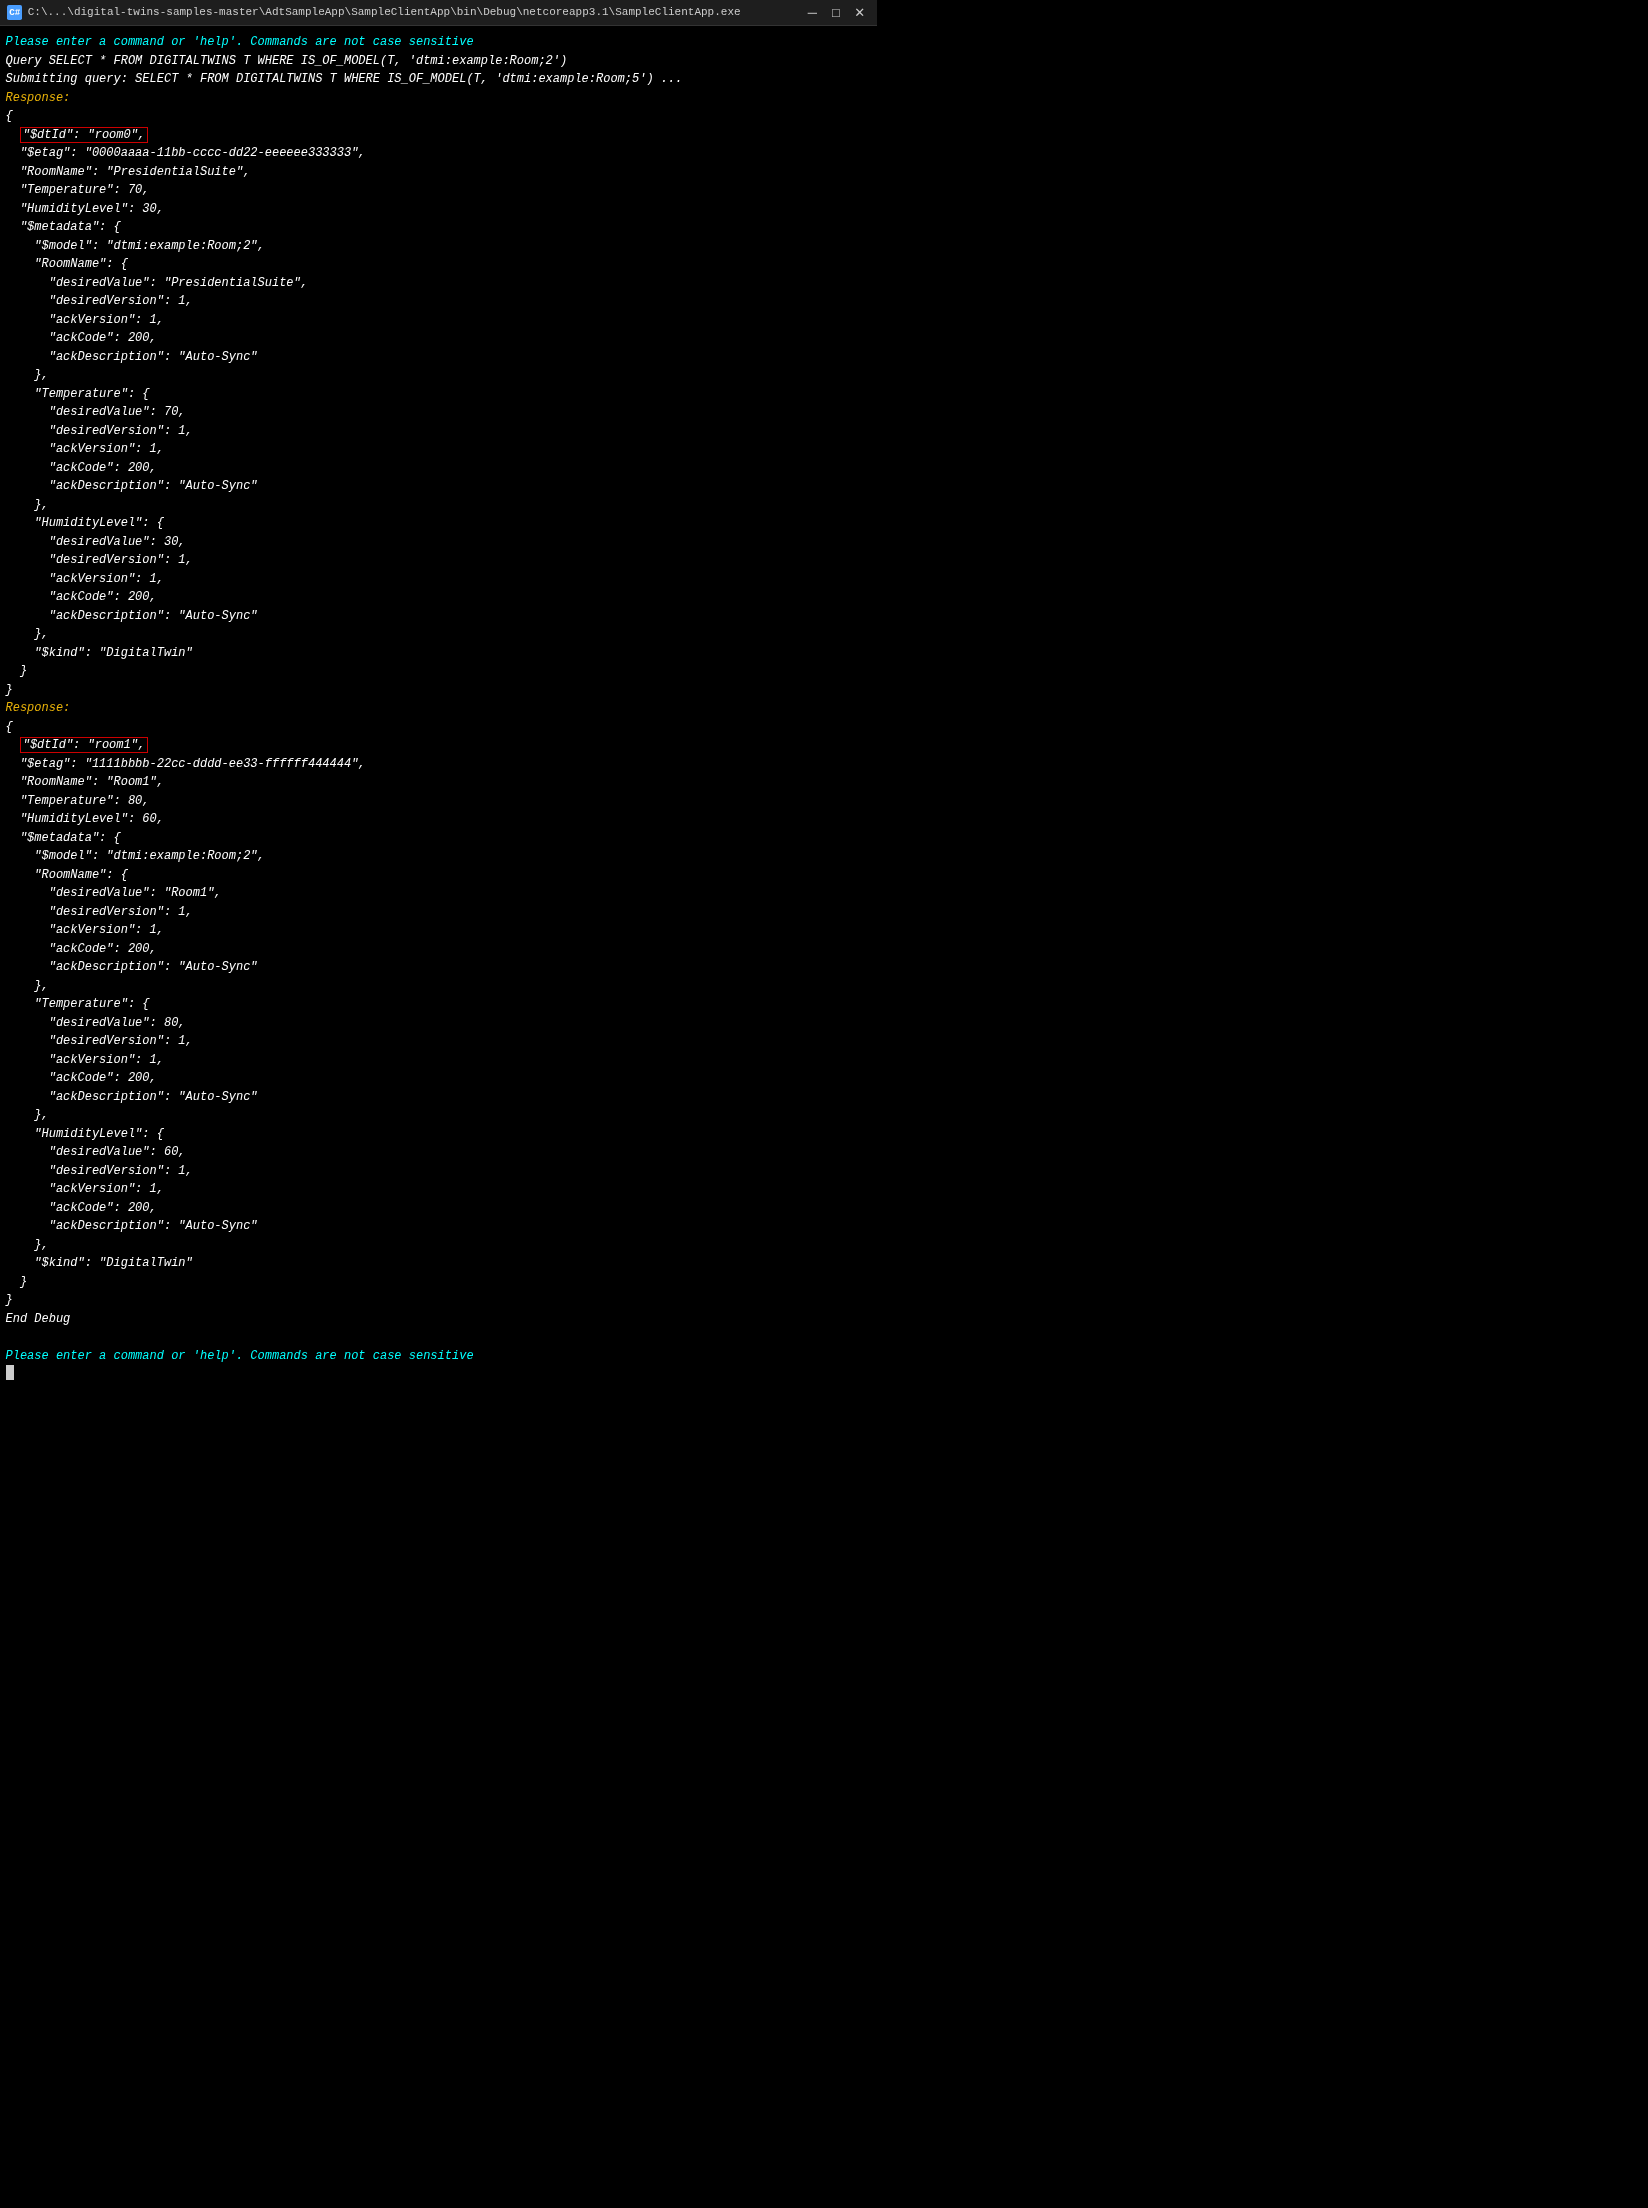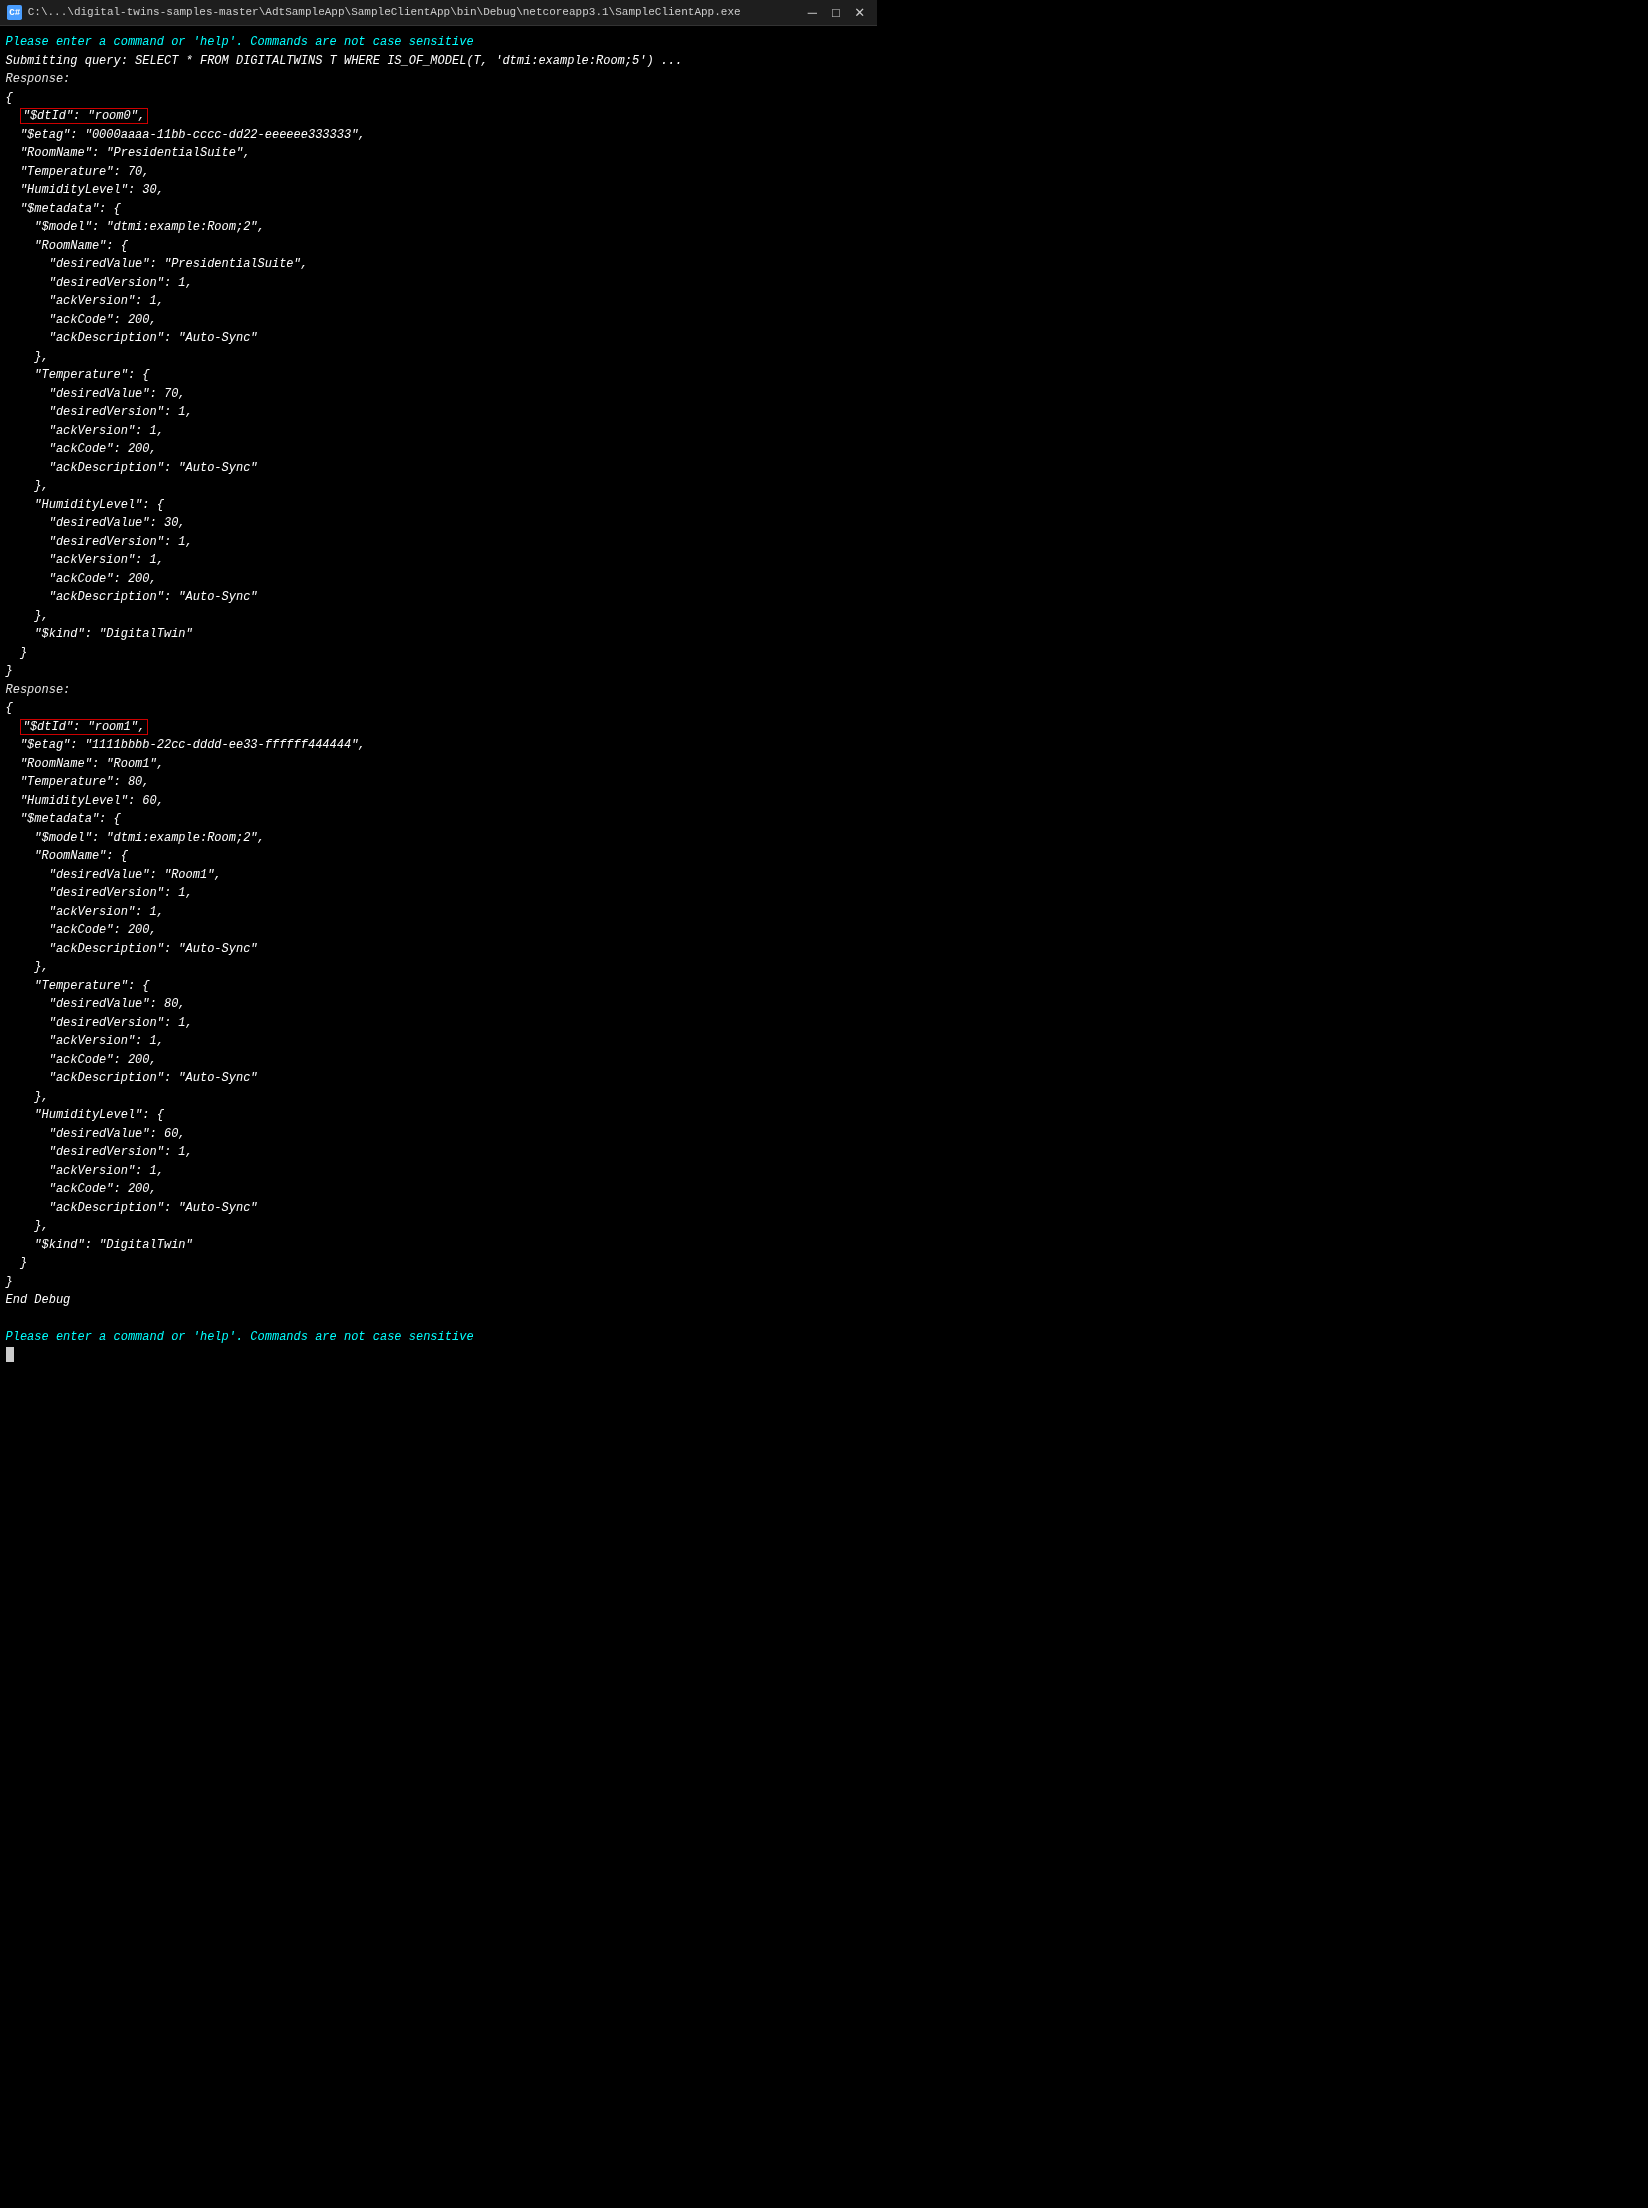--- a/index.html
+++ b/index.html
@@ -95,21 +95,21 @@
       display: block;
       white-space: pre;
       min-height: 18.5px;
     }
 
     .prompt-line {
       color: #00ffff;
     }
 
     .response-label {
-      color: #e5e5e5;
+      color: #eab308;
     }
 
     .cursor-line {
       display: flex;
       align-items: center;
     }
 
     .cursor {
       display: inline-block;
       width: 7.4px;
@@ -135,20 +135,21 @@
     <button class="title-btn">─</button>
     <button class="title-btn">□</button>
     <button class="title-btn close">✕</button>
   </div>
 </div>
 
 <div class="terminal">
 
   <span class="line prompt-line">Please enter a command or 'help'. Commands are not case sensitive</span>
 
+  <span class="line white">Query SELECT * FROM DIGITALTWINS T WHERE IS_OF_MODEL(T, 'dtmi:example:Room;2')</span>
 
   <span class="line white">Submitting query: SELECT * FROM DIGITALTWINS T WHERE IS_OF_MODEL(T, 'dtmi:example:Room;5') ...</span>
 
   <span class="line response-label">Response:</span>
 
   <span class="line white">{</span>
   <span class="line white">  <span class="highlight-box">"$dtId": "room0",</span></span>
   <span class="line white">  "$etag": "0000aaaa-11bb-cccc-dd22-eeeeee333333",</span>
   <span class="line white">  "RoomName": "PresidentialSuite",</span>
   <span class="line white">  "Temperature": 70,</span>

